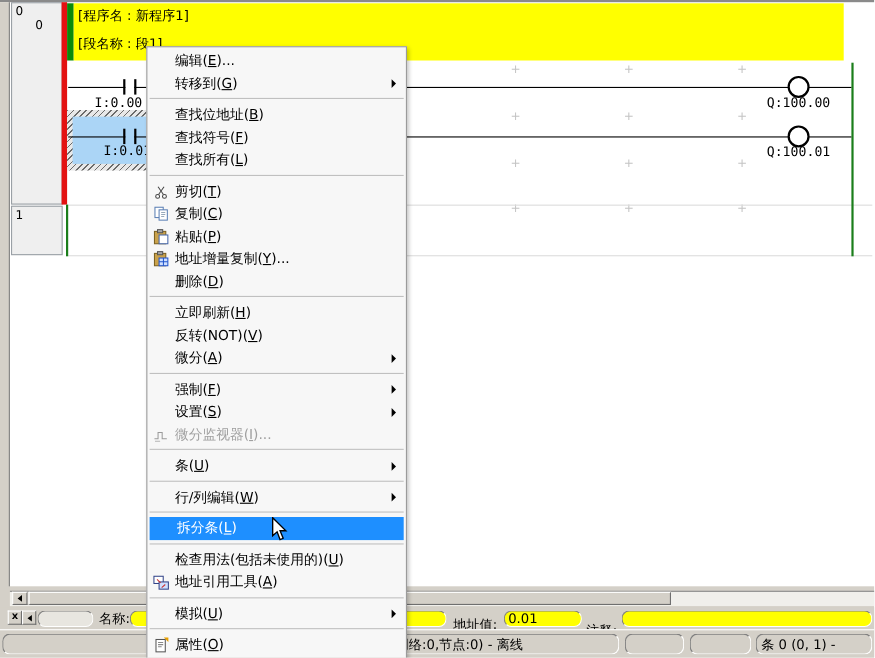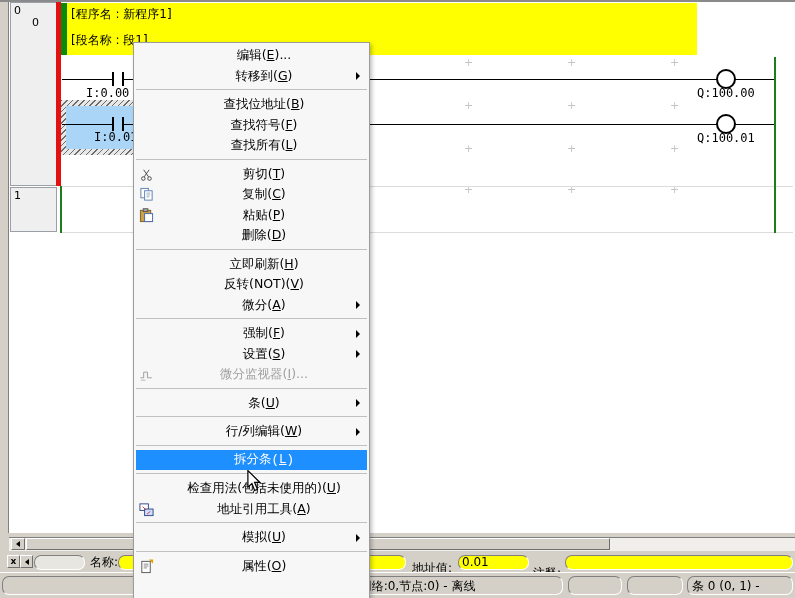--- a/index.html
+++ b/index.html
@@ -8,21 +8,21 @@
   .abs{position:absolute;}
 
   
   #top-border{left:0;top:0;width:795px;height:2px;background:#8a8a8a;}
   #left-strip{left:0;top:2px;width:9px;height:550px;background:#d4d0c8;border-right:1px solid #808080;box-sizing:border-box;}
   .rung-box{left:10px;width:47px;background:#efefef;border:1px solid #9aa0a6;box-sizing:border-box;font-size:11px;}
   .rung-num{position:absolute;left:3px;top:1px;}
   .rung-step{position:absolute;left:21px;top:13px;}
   #error-bar{left:56px;top:2px;width:5px;height:184px;background:#e31212;}
   #section-green{left:61px;top:3px;width:6px;height:52px;background:#0a8a0a;}
-  #header-yellow{left:67px;top:3px;width:630px;height:52px;background:#ffff00;}
+  #header-yellow{left:67px;top:3px;width:700px;height:52px;background:#ffff00;}
   .hdr-line{position:absolute;left:4px;font-size:12px;color:#000;white-space:nowrap;}
   #rail-left-r1{left:60px;top:186px;width:2px;height:47px;background:#1b7e1b;}
   #rail-right{left:774px;top:57px;width:2px;height:176px;background:#1b7e1b;}
   .rung-sep{left:62px;width:731px;height:1px;background:#dcdcdc;}
   .wire{height:1px;background:#000;}
   .contact-bar{width:2px;height:14px;background:#000;}
   .contact-gap{width:8px;height:9px;}
   .coil{width:16px;height:16px;border:2px solid #000;border-radius:50%;background:#fff;box-sizing:content-box;}
   .lad-label{font-family:"DejaVu Sans Mono",monospace;font-size:12px;white-space:nowrap;margin-top:25px;}
   .grid-dot{color:#c4c4c4;font-size:11px;line-height:11px;}
@@ -44,22 +44,22 @@
   .sunken{border-top:1px solid #808080;border-left:1px solid #808080;border-bottom:1px solid #fff;border-right:1px solid #fff;box-sizing:border-box;border-radius:7px;}
   .yfield{background:#ffff00;height:15px;line-height:13px;padding-left:3px;font-size:12px;}
   .bar-label{font-size:12px;line-height:15px;}
   #statusbar{left:0;top:572px;width:795px;height:26px;background:#d4d0c8;border-top:1px solid #fff;box-sizing:border-box;}
   .spanel{position:absolute;top:3px;height:19px;background:#d4d0c8;line-height:18px;font-size:12px;overflow:hidden;}
 
   
   #context-menu{left:133px;top:42px;width:237px;height:564px;background:#f7f7f7;
      border:1px solid #9b9b9b;box-shadow:2px 2px 4px rgba(0,0,0,.25);box-sizing:border-box;
      padding-top:2px;z-index:100;}
-  .menu-item{position:relative;height:20.5px;line-height:20.5px;padding-left:25px;font-size:12.5px;white-space:nowrap;color:#000;text-align:center;}
-  .menu-item.hl{background:#1e8fff;color:#fff;margin:0 2px;font-family:Liberation Mono, monospace;}
+  .menu-item{position:relative;height:20.5px;line-height:20.5px;padding-left:25px;font-size:12.5px;white-space:nowrap;color:#000;}
+  .menu-item.hl{background:#1e8fff;color:#fff;margin:0 2px;}
   .menu-item.dis{color:#a0a0a0;}
   .menu-item u{text-decoration:underline;}
   .mi-icon{position:absolute;left:5px;top:3px;width:15px;height:15px;}
   .mi-arrow{position:absolute;right:9px;top:6.5px;width:0;height:0;
      border-left:4px solid #000;border-top:4px solid transparent;border-bottom:4px solid transparent;}
   .menu-sep{height:8px;position:relative;}
   .menu-sep::after{content:"";position:absolute;left:2px;right:2px;top:3px;height:1px;background:#c0c0c0;}
 
   #cursor{z-index:200;left:246px;top:470px;}
 </style>
@@ -172,20 +172,26 @@
       <div class="menu-item"><span class="mi-icon"><svg width="15" height="15" viewBox="0 0 16 16">
             <rect x="2" y="1.5" width="8" height="10" fill="#fff" stroke="#5b7fb4"></rect>
             <rect x="6" y="4" width="8" height="10" fill="#fff" stroke="#5b7fb4"></rect>
             <path d="M8 6.5 h4 M8 8.5 h4 M8 10.5 h3" stroke="#9ab"></path>
           </svg></span><span>复制(<u>C</u>)</span></div>
       <div class="menu-item"><span class="mi-icon"><svg width="15" height="15" viewBox="0 0 16 16">
             <rect x="1.5" y="2.5" width="11" height="12" fill="#caa24b" stroke="#7a6020"></rect>
             <rect x="4.5" y="0.8" width="5" height="3" fill="#a8a8a8" stroke="#555"></rect>
             <rect x="6" y="6" width="8.5" height="8.5" fill="#fff" stroke="#4466aa"></rect>
           </svg></span><span>粘贴(<u>P</u>)</span></div>
+      <div class="menu-item"><span class="mi-icon"><svg width="15" height="15" viewBox="0 0 16 16">
+            <rect x="1.5" y="2.5" width="11" height="12" fill="#caa24b" stroke="#7a6020"></rect>
+            <rect x="4.5" y="0.8" width="5" height="3" fill="#a8a8a8" stroke="#555"></rect>
+            <rect x="6" y="7" width="8.5" height="7.5" fill="#cfe0ff" stroke="#2255cc"></rect>
+            <path d="M6 10.7 h8.5 M10.2 7 v7.5" stroke="#2255cc"></path>
+          </svg></span><span>地址增量复制(<u>Y</u>)...</span></div>
       <div class="menu-item"><span class="mi-icon"></span><span>删除(<u>D</u>)</span></div>
       <div class="menu-sep"></div>
       <div class="menu-item"><span class="mi-icon"></span><span>立即刷新(<u>H</u>)</span></div>
       <div class="menu-item"><span class="mi-icon"></span><span>反转(NOT)(<u>V</u>)</span></div>
       <div class="menu-item"><span class="mi-icon"></span><span>微分(<u>A</u>)</span><span class="mi-arrow"></span></div>
       <div class="menu-sep"></div>
       <div class="menu-item"><span class="mi-icon"></span><span>强制(<u>F</u>)</span><span class="mi-arrow"></span></div>
       <div class="menu-item"><span class="mi-icon"></span><span>设置(<u>S</u>)</span><span class="mi-arrow"></span></div>
       <div class="menu-item dis"><span class="mi-icon"><svg width="15" height="15" viewBox="0 0 16 16">
             <path d="M1.5 11.5 h3.5 v-6 h4 v6 h4.5" stroke="#9a9a9a" fill="none"></path>

